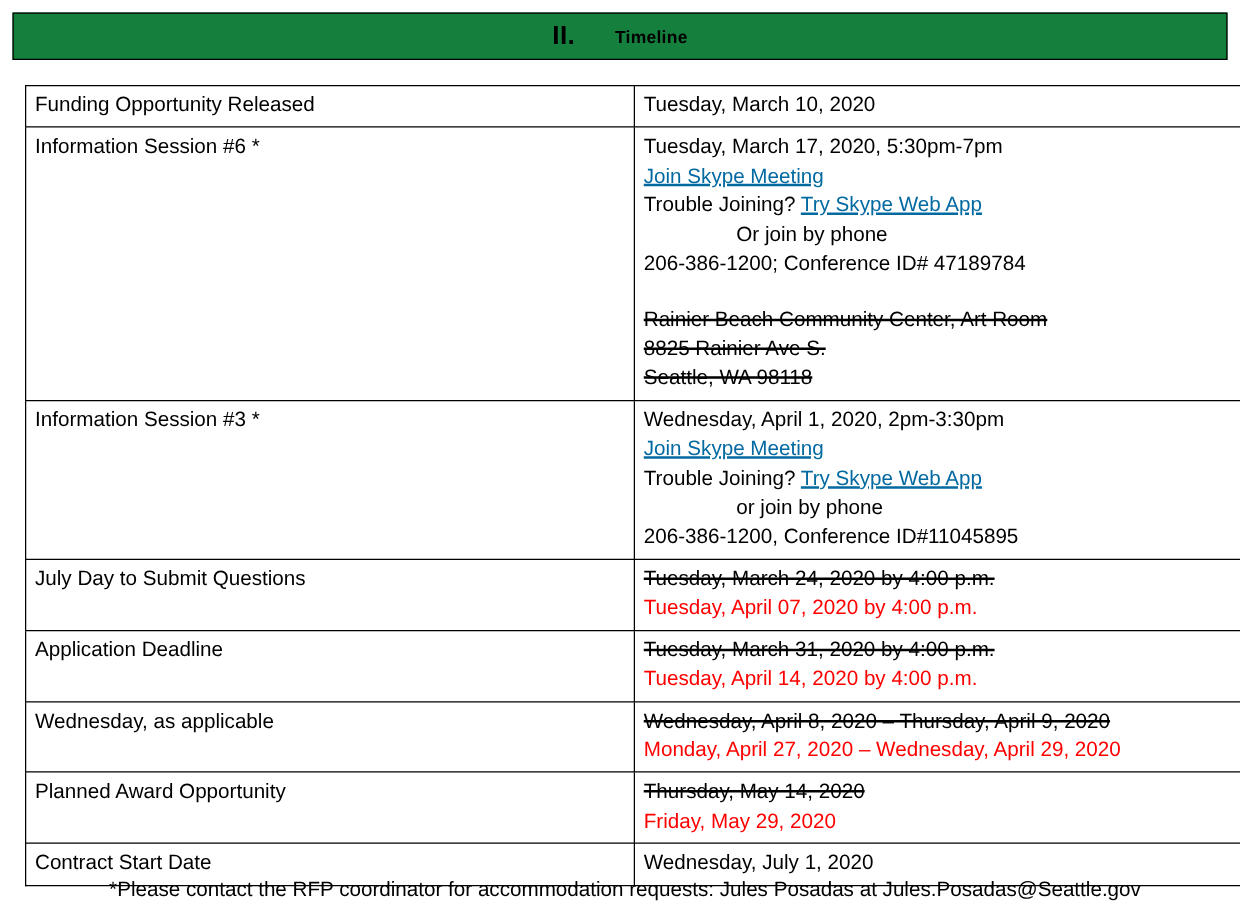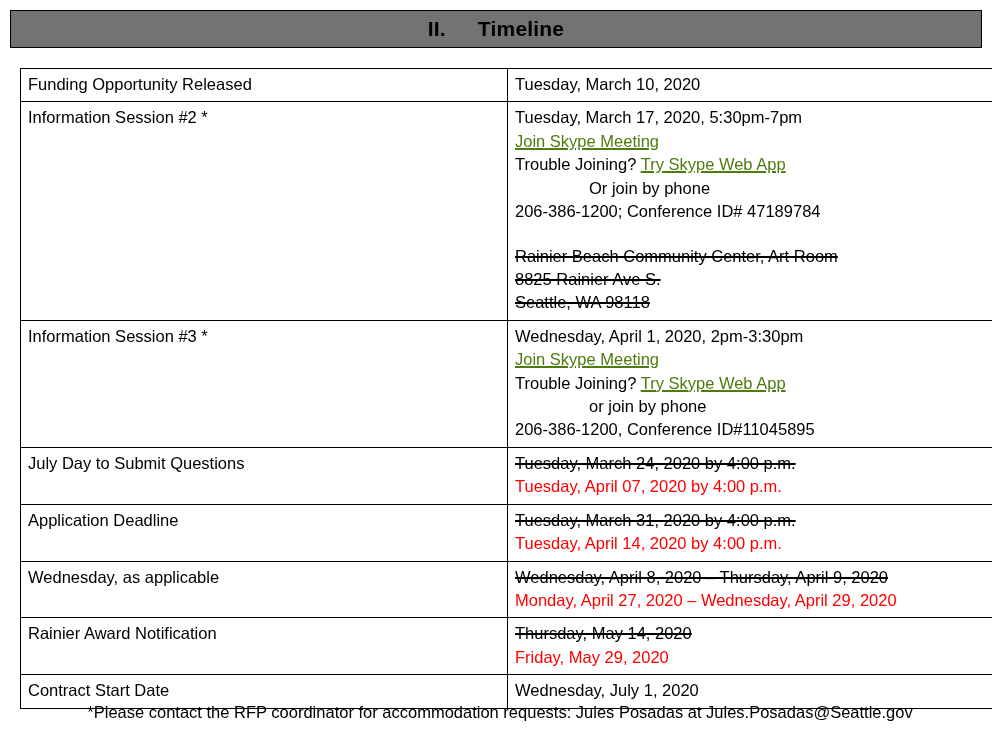--- a/index.html
+++ b/index.html
@@ -21,34 +21,34 @@
     background: #ffffff;
   }
 
   
   .section-banner {
     position: absolute;
     left: 10px;
     top: 10px;
     width: 972px;
     height: 38px;
-    background: #737373;
+    background: #15803d;
     border: 1px solid #000000;
     box-sizing: border-box;
     display: flex;
     align-items: center;
     justify-content: center;
   }
   .section-banner .num {
     font-size: 21px;
     font-weight: bold;
     letter-spacing: 0.2px;
   }
   .section-banner .title {
-    font-size: 21px;
+    font-size: 14px;
     font-weight: bold;
     margin-left: 32px;
     letter-spacing: 0.2px;
   }
 
   
   .timeline-table {
     position: absolute;
     left: 20px;
     top: 68px;
@@ -71,21 +71,21 @@
   }
 
   .strike {
     text-decoration: line-through;
     text-decoration-thickness: 1.5px;
   }
   .revised {
     color: #ff0000;
   }
   .link {
-    color: #4d7c0f;
+    color: #0369a1;
     text-decoration: underline;
     text-decoration-thickness: 1.5px;
     cursor: pointer;
   }
   .indent {
     padding-left: 74px;
   }
   .spacer-line {
     height: 21px;
   }
@@ -116,21 +116,21 @@
     <tbody>
         <tr>
           <td class="col-label">Funding Opportunity Released</td>
           <td class="col-value">
             <div class="cell-lines">
               <div>Tuesday, March 10, 2020</div>
             </div>
           </td>
         </tr>
         <tr>
-          <td class="col-label">Information Session #2 *</td>
+          <td class="col-label">Information Session #6 *</td>
           <td class="col-value">
             <div class="cell-lines">
               <div>Tuesday, March 17, 2020, 5:30pm-7pm</div>
               <div><span class="link">Join Skype Meeting</span></div>
               <div><span>Trouble Joining? </span><span class="link">Try Skype Web App</span></div>
               <div class="indent">Or join by phone</div>
               <div>206-386-1200; Conference ID# 47189784</div>
               <div class="spacer-line"></div>
               <div class="strike">Rainier Beach Community Center, Art Room</div>
               <div class="strike">8825 Rainier Ave S.</div>
@@ -171,21 +171,21 @@
         <tr>
           <td class="col-label">Wednesday, as applicable</td>
           <td class="col-value">
             <div class="cell-lines">
               <div class="strike">Wednesday, April 8, 2020 – Thursday, April 9, 2020</div>
               <div class="revised">Monday, April 27, 2020 – Wednesday, April 29, 2020</div>
             </div>
           </td>
         </tr>
         <tr>
-          <td class="col-label">Rainier Award Notification</td>
+          <td class="col-label">Planned Award Opportunity</td>
           <td class="col-value">
             <div class="cell-lines">
               <div class="strike">Thursday, May 14, 2020</div>
               <div class="revised">Friday, May 29, 2020</div>
             </div>
           </td>
         </tr>
         <tr>
           <td class="col-label">Contract Start Date</td>
           <td class="col-value">

